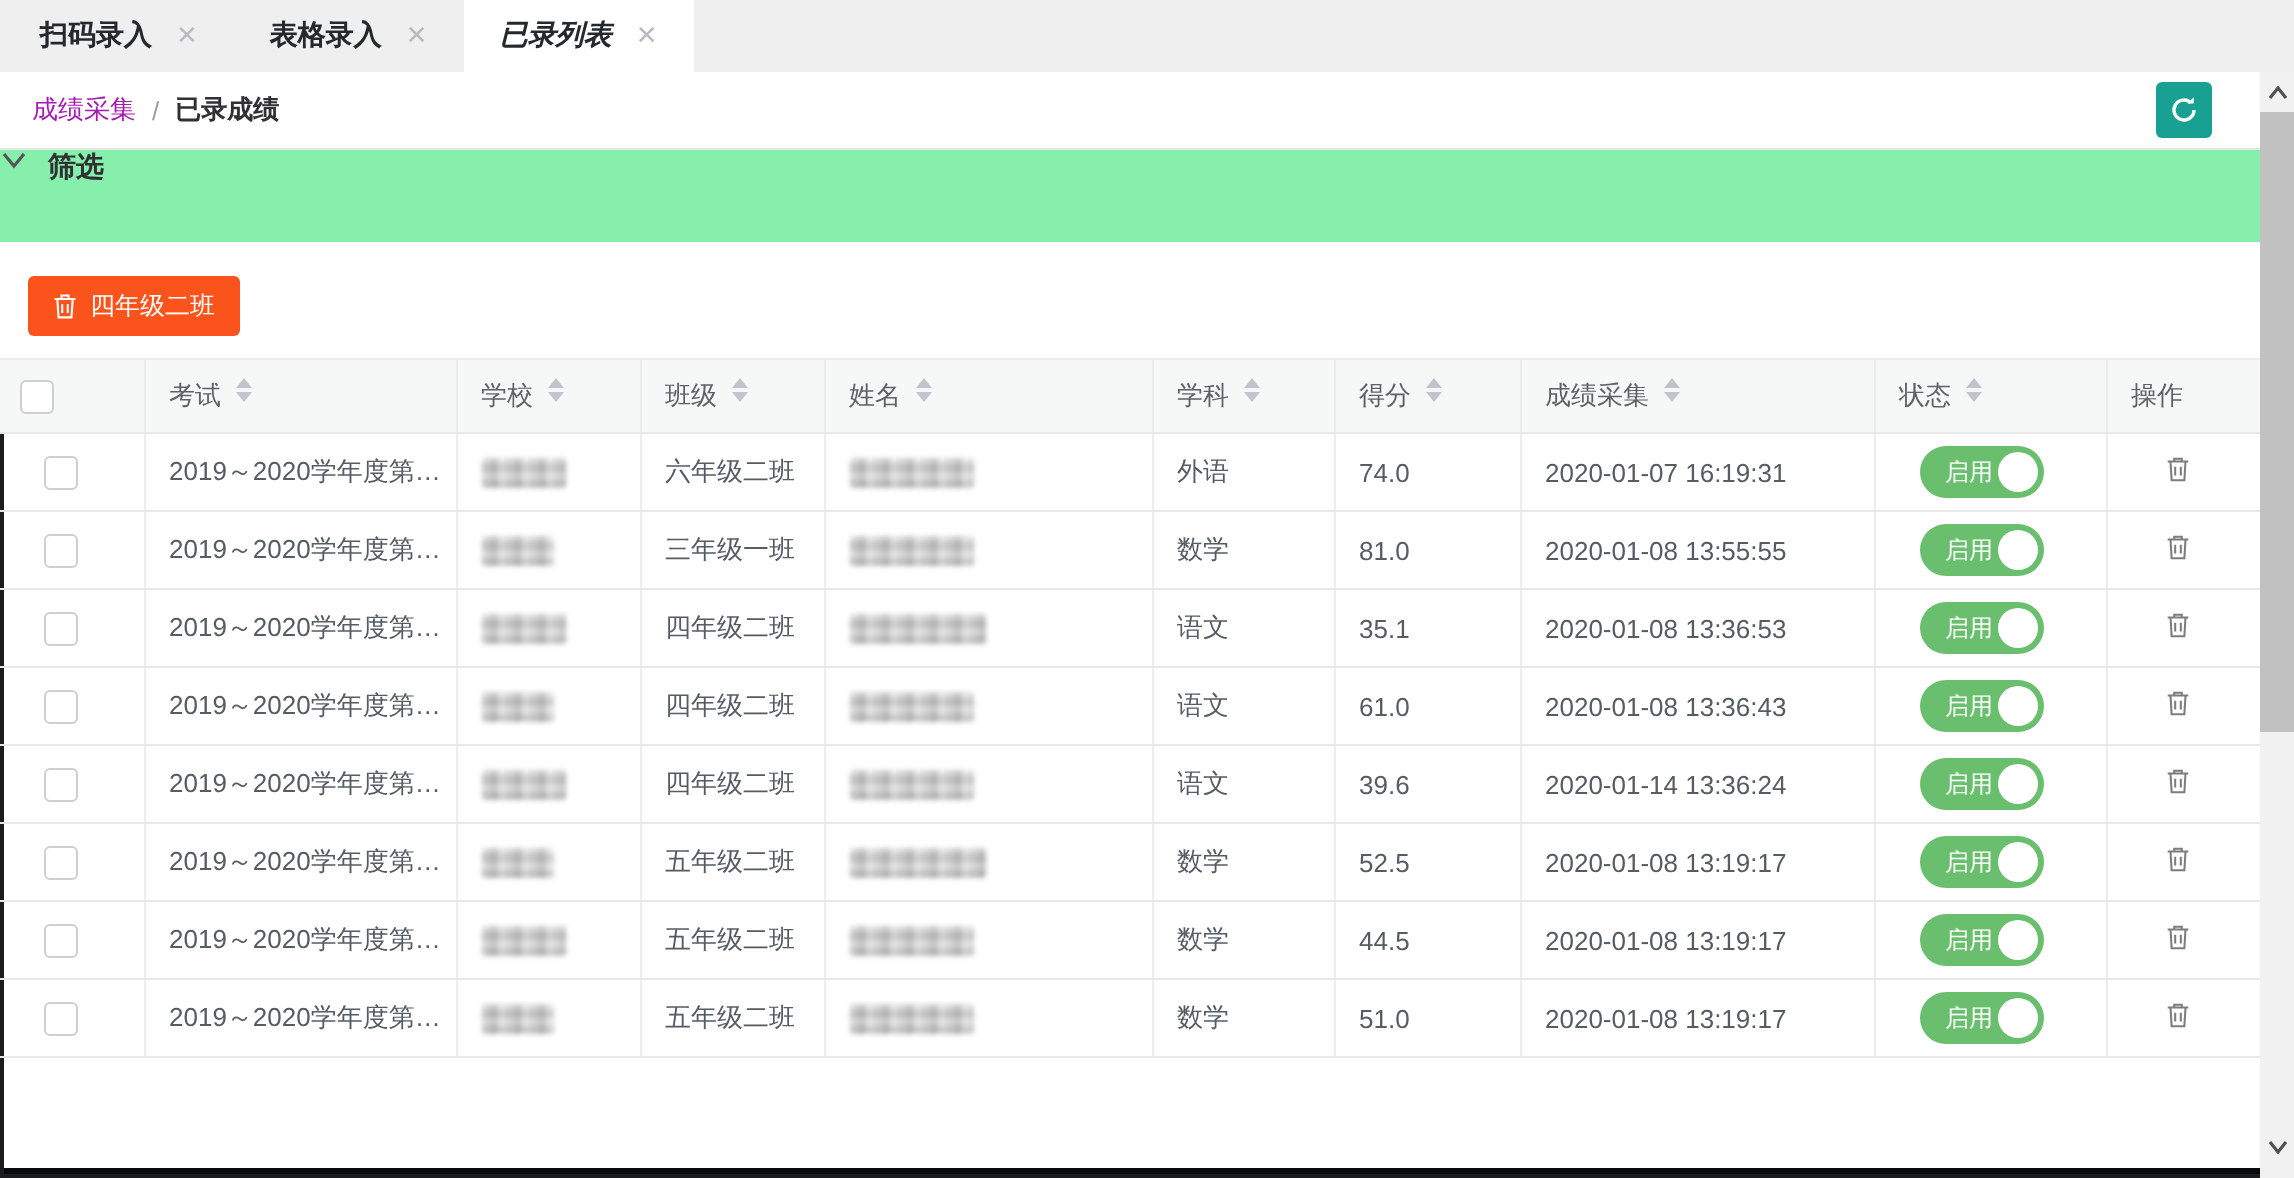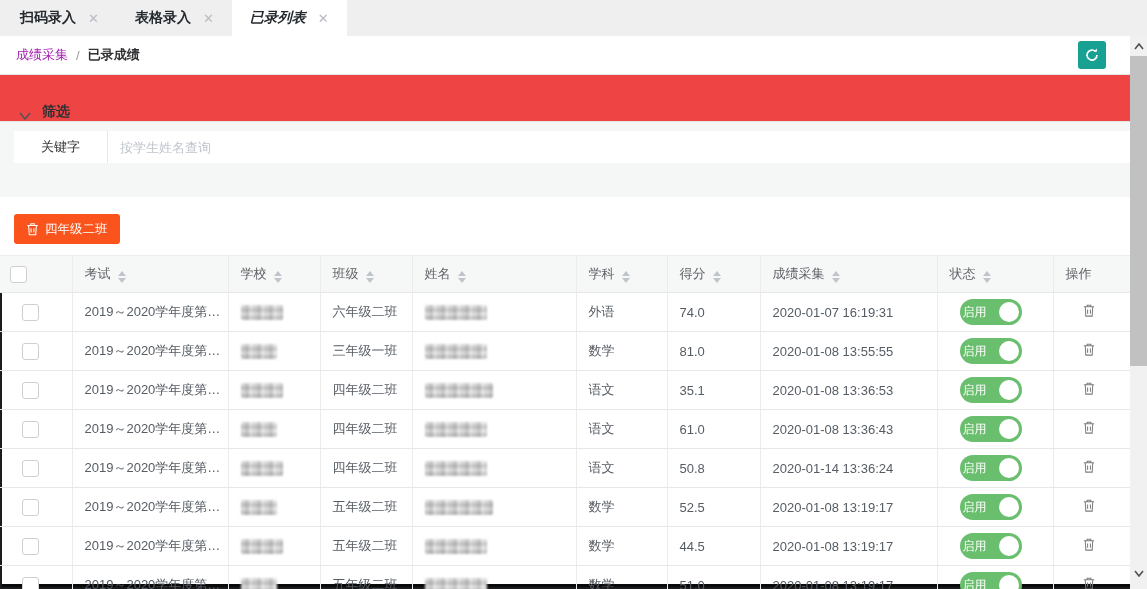--- a/index.html
+++ b/index.html
@@ -19,21 +19,21 @@
   
   .crumbrow { position:relative; height:39px; background:#fff; border-bottom:1px solid #e6e6e6;
     display:flex; align-items:center; padding-left:16px; }
   .crumb-section { color:#a21caf; font-size:13px; }
   .crumb-sep { color:#9b9b9b; font-size:13px; margin:0 8px; }
   .crumb-page { color:#303133; font-size:13px; font-weight:700; }
   .refresh-btn { position:absolute; top:5px; right:41px; width:28px; height:28px; border:none;
     border-radius:3px; background:#18a092; display:flex; align-items:center; justify-content:center; cursor:pointer; }
 
   
-  .filter-head { height:46px; background:#ef4444; display:flex; align-items:flex-end; padding-left:18px; cursor:pointer; }
+  .filter-head { height:46px; background:#86efac; display:flex; align-items:flex-start; cursor:pointer; }
   .filter-head .chev { margin-right:10px; display:inline-flex; }
   .filter-title { font-size:14px; font-weight:700; color:#303133; }
   .filter-panel { height:76px; background:#f5f6f6; border-top:1px solid #e3e3e3; padding:9px 14px 0 14px; }
   .kw-bar { display:flex; height:32px; background:#fff; }
   .kw-label { width:93px; display:flex; align-items:center; justify-content:center;
     font-size:13px; color:#333; }
   .kw-input { flex:1; border:none; border-left:1px solid #e8e8e8; outline:none; padding:0 12px;
     font-size:13px; color:#333; font-family:inherit; }
   .kw-input::placeholder { color:#bfc4cc; }
 
@@ -43,38 +43,38 @@
     background:#fa541c; color:#fff; border:none; border-radius:3px; font-size:12.5px; cursor:pointer;
     font-family:inherit; }
 
   
   table { width:1130px; border-collapse:collapse; table-layout:fixed; }
   thead th { height:37px; background:#f6f7f7; border-top:1px solid #ececec; border-bottom:1px solid #e8e8e8;
     font-size:13px; font-weight:400; color:#5e6266; text-align:left; padding:0 0 0 12px; }
   tbody td { height:39px; border-bottom:1px solid #e8e8e8; font-size:13px; color:#555c63;
     padding:0 6px 0 12px; overflow:hidden; white-space:nowrap; text-overflow:ellipsis; }
   th + th, td + td { border-left:1px solid #ececec; }
-  .th-inner { display:flex; align-items:flex-end; gap:7px; }
+  .th-inner { display:flex; align-items:flex-start; gap:7px; }
   .sort { display:inline-flex; flex-direction:column; gap:2px; cursor:pointer; }
   .sort i { display:block; width:0; height:0; border-left:4px solid transparent; border-right:4px solid transparent; }
   .sort .up { border-bottom:5px solid #c0c4cc; }
   .sort .dn { border-top:5px solid #c0c4cc; }
   .cb { appearance:none; -webkit-appearance:none; width:17px; height:17px; border:1px solid #cfcfcf;
     border-radius:3px; background:#fff; cursor:pointer; vertical-align:middle; margin-left:10px; }
   .mosaic { height:15px; border-radius:2px; filter:blur(1.3px);
     background-image:
       repeating-linear-gradient(0deg, rgba(0,0,0,.10) 0 4px, rgba(255,255,255,.05) 4px 8px),
       repeating-linear-gradient(90deg, #d6d6d6 0 4px, #c6c6c6 4px 8px, #e4e4e4 8px 12px); }
   .mosaic.school { width:42px; }
   .mosaic.name { width:62px; }
   tbody tr:nth-child(2n) .mosaic.school { width:36px; }
   tbody tr:nth-child(3n) .mosaic.name { width:68px; }
   .toggle { position:relative; display:inline-flex; align-items:center; width:62px; height:26px;
     background:#6abf6e; border-radius:13px; cursor:pointer; margin-left:10px; }
-  .toggle .tg-label { color:#fff; font-size:12px; margin-left:3px; }
+  .toggle .tg-label { color:#fff; font-size:12px; margin-left:13px; }
   .toggle .knob { position:absolute; right:3px; top:3px; width:20px; height:20px; border-radius:50%; background:#fff; }
   .trash-btn { background:none; border:none; cursor:pointer; padding:2px; margin-left:14px; display:inline-flex; }
 
   
   .scrollbar { position:absolute; top:36px; right:0; width:17px; height:553px; background:#f1f1f1; z-index:5; }
   .sb-arrow { position:absolute; left:0; width:17px; height:17px; display:flex; align-items:center; justify-content:center; }
   .sb-arrow.up { top:2px; } .sb-arrow.down { bottom:7px; }
   .sb-thumb { position:absolute; left:0; top:20px; width:17px; height:310px; background:#c1c1c1; }
 </style>
 </head>
@@ -113,26 +113,20 @@
 
   <div class="filter-head">
     <span class="chev">
       <svg width="14" height="10" viewBox="0 0 14 10">
           <polyline points="2,2 7,8 12,2" fill="none" stroke="#555" stroke-width="1.6"></polyline>
         </svg>
     </span>
     <span class="filter-title">筛选</span>
   </div>
 
-  <div class="filter-panel">
-    <div class="kw-bar">
-      <div class="kw-label">关键字</div>
-      <input class="kw-input" type="text" placeholder="按学生姓名查询" style="">
-    </div>
-  </div>
 
   <div class="toolbar">
     <button class="btn-danger">
       <span style="display:inline-flex">
         <svg width="13" height="14" viewBox="0 0 14 16">
           <path d="M1 4h12 M5 4V2h4v2 M2.6 4l.7 10.5h7.4L11.4 4 M5.4 7v5 M8.6 7v5" fill="none" stroke="#fff" stroke-width="1.2"></path>
         </svg>
       </span>
       <span>四年级二班</span>
     </button>
@@ -330,21 +324,21 @@
           <td style="padding-left:12px"><input type="checkbox" class="cb" style=""></td>
           <td>2019～2020学年度第一...</td>
           <td>
             <div class="mosaic school"></div>
           </td>
           <td>四年级二班</td>
           <td>
             <div class="mosaic name"></div>
           </td>
           <td>语文</td>
-          <td>50.8</td>
+          <td>39.6</td>
           <td>2020-01-14 13:36:24</td>
           <td><span class="toggle">
               <span class="tg-label">启用</span>
               <span class="knob"></span>
             </span></td>
           <td><button class="trash-btn">
               <span><svg width="14" height="15" viewBox="0 0 14 16">
                   <path d="M1.5 4h11 M5 4V2.5h4V4 M3 4l.6 10h6.8L11 4 M5.5 6.8v4.6 M8.5 6.8v4.6" fill="none" stroke="#7d7d7d" stroke-width="1.1"></path>
                 </svg></span>
             </button></td>

